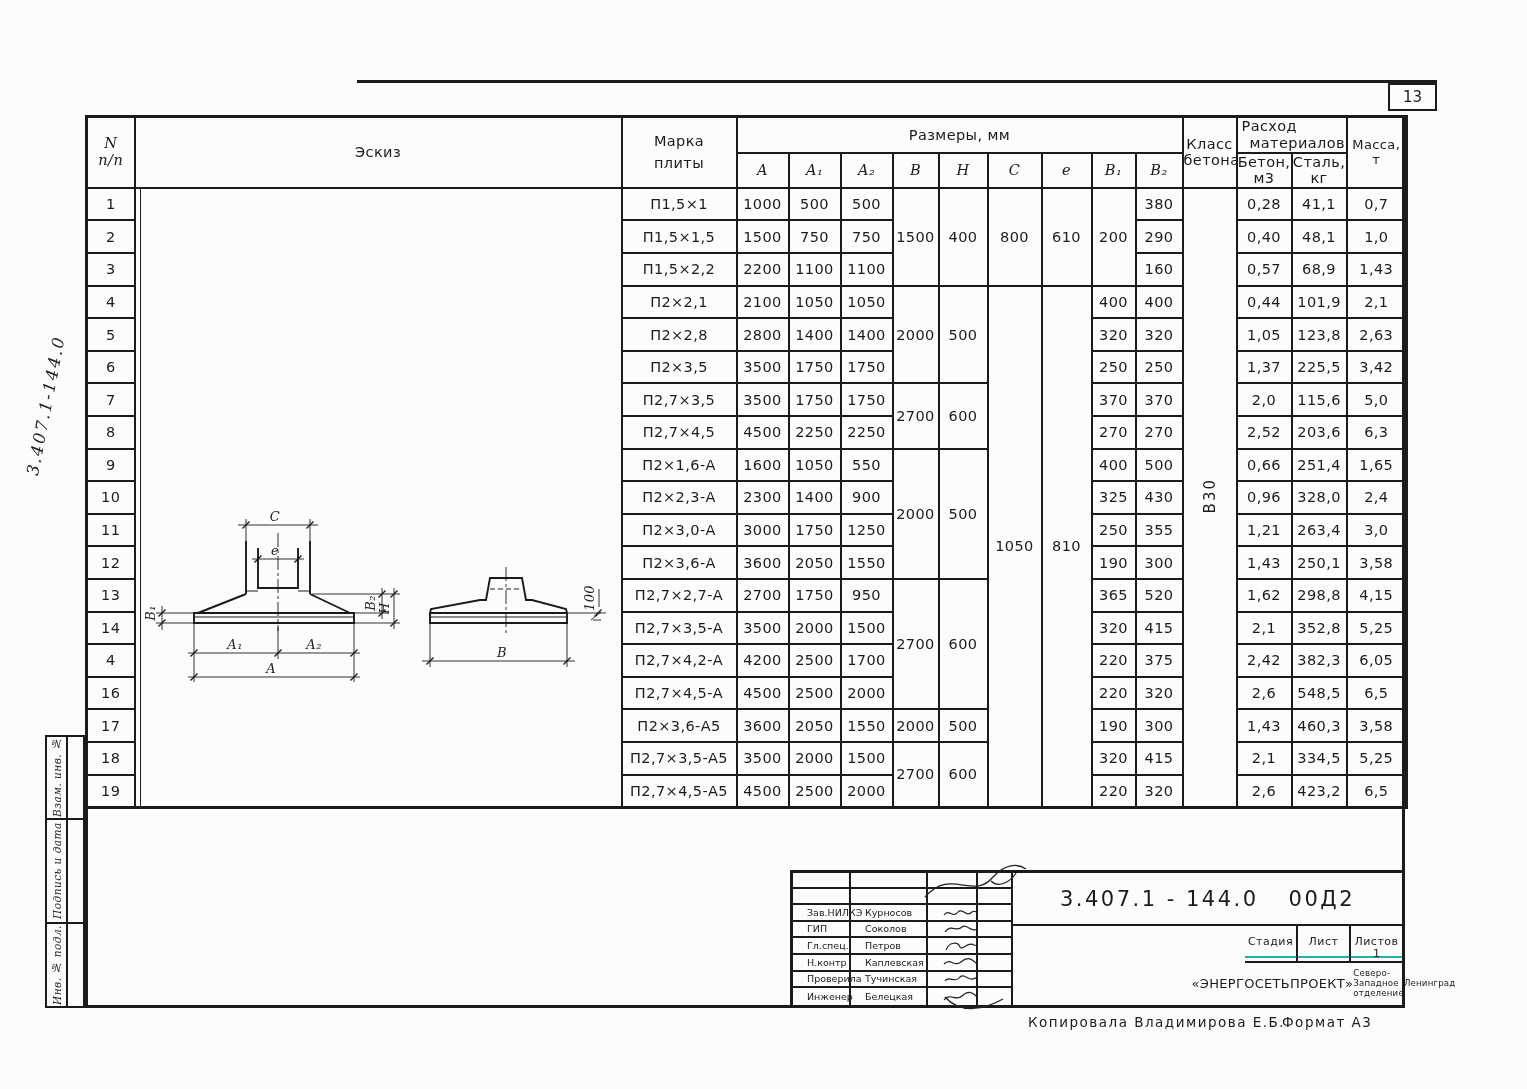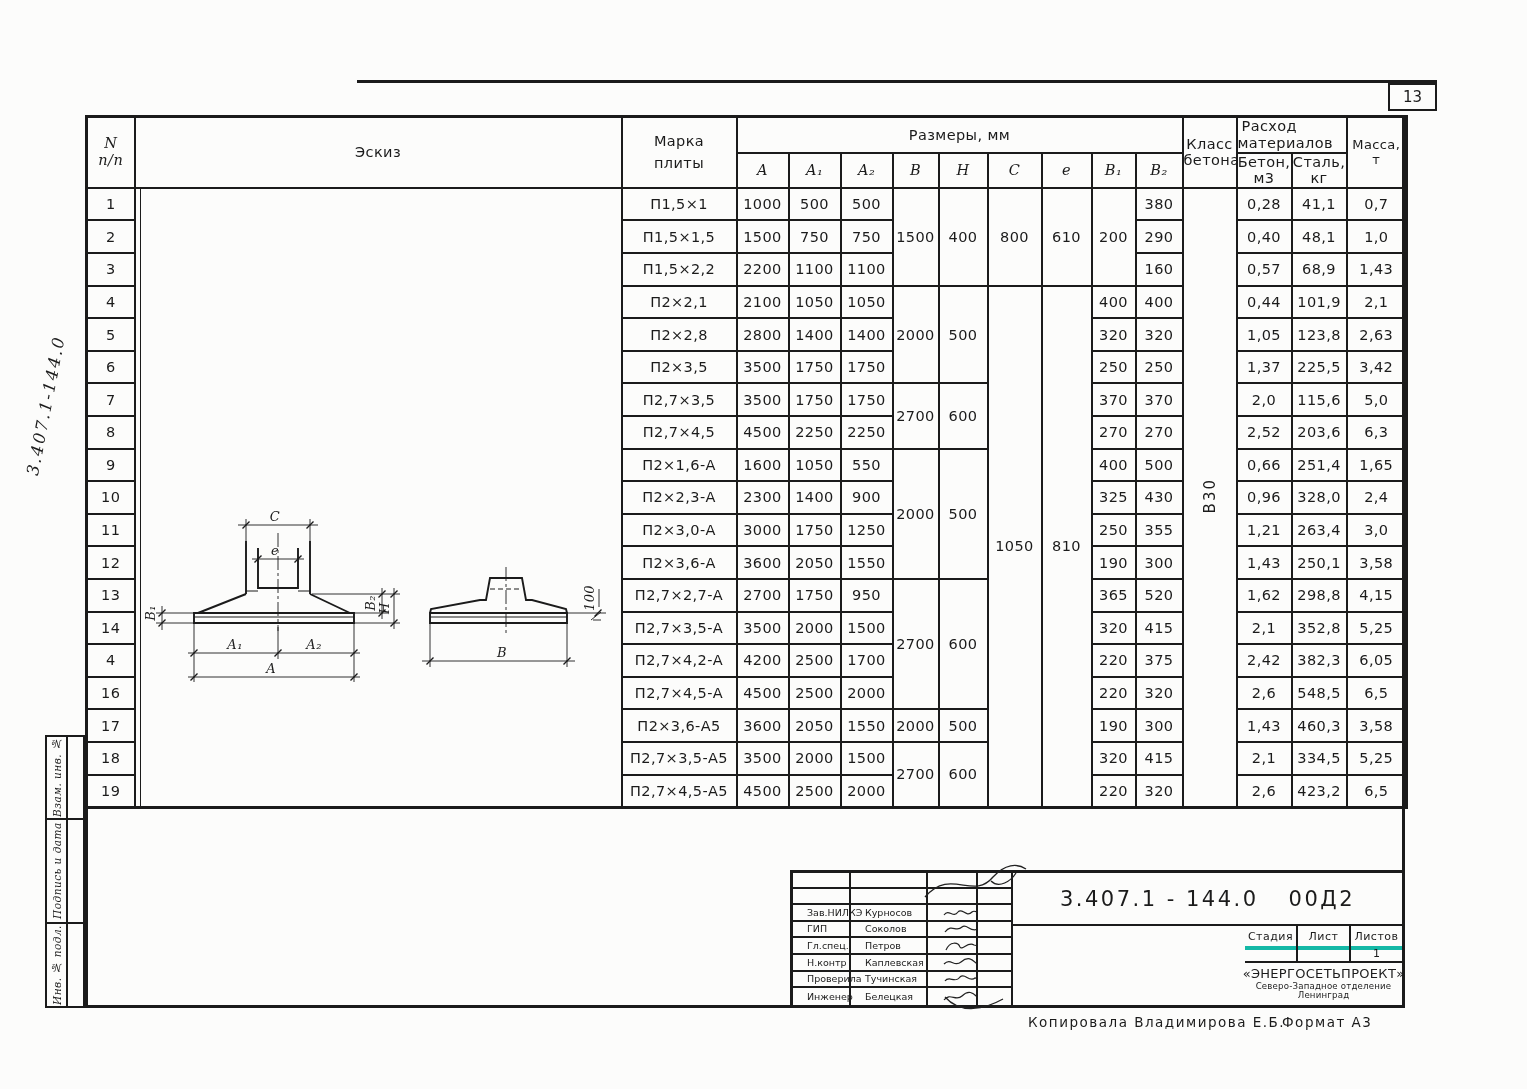--- a/index.html
+++ b/index.html
@@ -53,27 +53,27 @@
   .sig{position:absolute;left:0;top:0;width:220px;height:132px;display:grid;
        grid-template-columns:58px 77px 50px 35px;grid-template-rows:16px 16px repeat(6,16.66px);}
   .sig>div{border-right:2px solid #1b1b1b;border-bottom:2px solid #1b1b1b;display:flex;align-items:center;
        padding-left:14px;font-size:9.5px;white-space:nowrap;overflow:visible;}
   .sig>div.last{border-bottom:none;}
   .docnum{position:absolute;left:220px;top:0;width:389px;height:53px;border-bottom:2px solid #1b1b1b;
        display:flex;align-items:center;justify-content:center;gap:30px;font-size:21px;letter-spacing:2.5px;}
   .tbtitle{position:absolute;left:220px;top:53px;width:232px;height:79px;border-right:2px solid #1b1b1b;
        display:flex;flex-direction:column;align-items:center;justify-content:center;gap:9px;
        font-size:15px;letter-spacing:5px;}
-  .stagerow{position:absolute;left:452px;top:53px;width:157px;height:24px;display:flex;border-bottom:4px solid #14b8a6;}
+  .stagerow{position:absolute;left:452px;top:53px;width:157px;height:32px;display:flex;border-bottom:2px solid #14b8a6;}
   .stagerow>div{flex:1;border-right:2px solid #1b1b1b;display:flex;align-items:center;justify-content:center;font-size:11px;letter-spacing:0.5px;}
   .stagerow>div:last-child{border-right:none;}
   .stagevals{position:absolute;left:452px;top:73px;width:157px;height:17px;display:flex;border-bottom:2px solid #1b1b1b;}
   .stagevals>div{flex:1;border-right:2px solid #1b1b1b;display:flex;align-items:center;justify-content:center;font-size:11px;}
   .stagevals>div:last-child{border-right:none;}
-  .org{position:absolute;left:452px;top:90px;width:157px;height:42px;display:flex;flex-direction:column;
+  .org{position:absolute;left:452px;top:90px;width:157px;height:42px;display:flex;flex-direction:row;
        align-items:center;justify-content:center;line-height:1.15;}
   .org .l1{font-size:13px;letter-spacing:0.3px;}
   .org .l2,.org .l3{font-size:8.6px;letter-spacing:0.2px;}
   .scribble{pointer-events:none;}
   .flourish{position:absolute;left:128px;top:-14px;pointer-events:none;}
   .flourish2{position:absolute;left:148px;top:122px;pointer-events:none;}
 </style>
 </head>
 <body>
 
@@ -126,21 +126,21 @@
         <div>Марка</div>
         <div style="margin-top:6px">плиты</div>
       </th>
       <th class="hd sp5" colspan="9">Размеры, мм</th>
       <th class="hd small2" rowspan="2">
         <div>Класс</div>
         <div>бетона</div>
       </th>
       <th class="hd small2" colspan="2">
         <div style="text-align:left;padding-left:4px">Расход</div>
-        <div style="text-align:left;padding-left:0">материалов</div>
+        <div style="text-align:left;padding-left:12px">материалов</div>
       </th>
       <th class="hd" rowspan="2" style="font-size:13px">Масса, т</th>
     </tr>
     <tr class="t2">
       <th class="hd ital">А</th>
       <th class="hd ital">А₁</th>
       <th class="hd ital">А₂</th>
       <th class="hd ital">В</th>
       <th class="hd ital">Н</th>
       <th class="hd ital">С</th>

